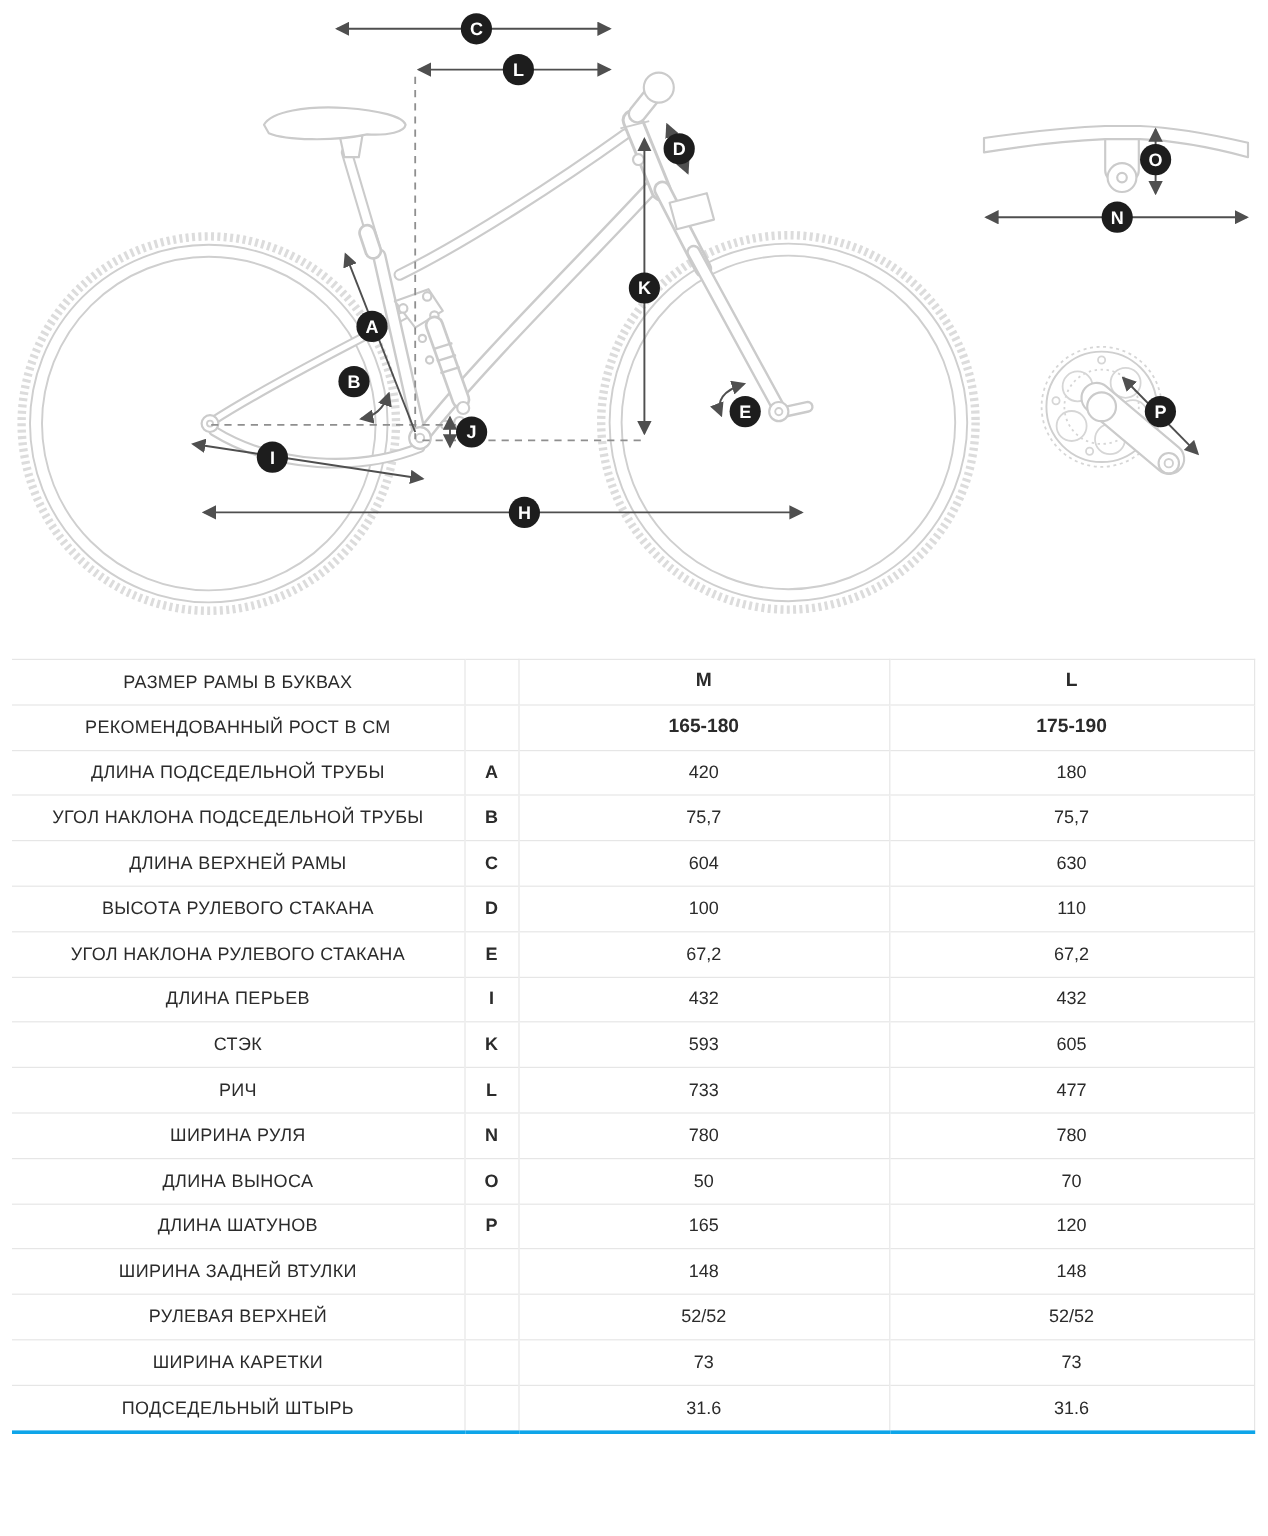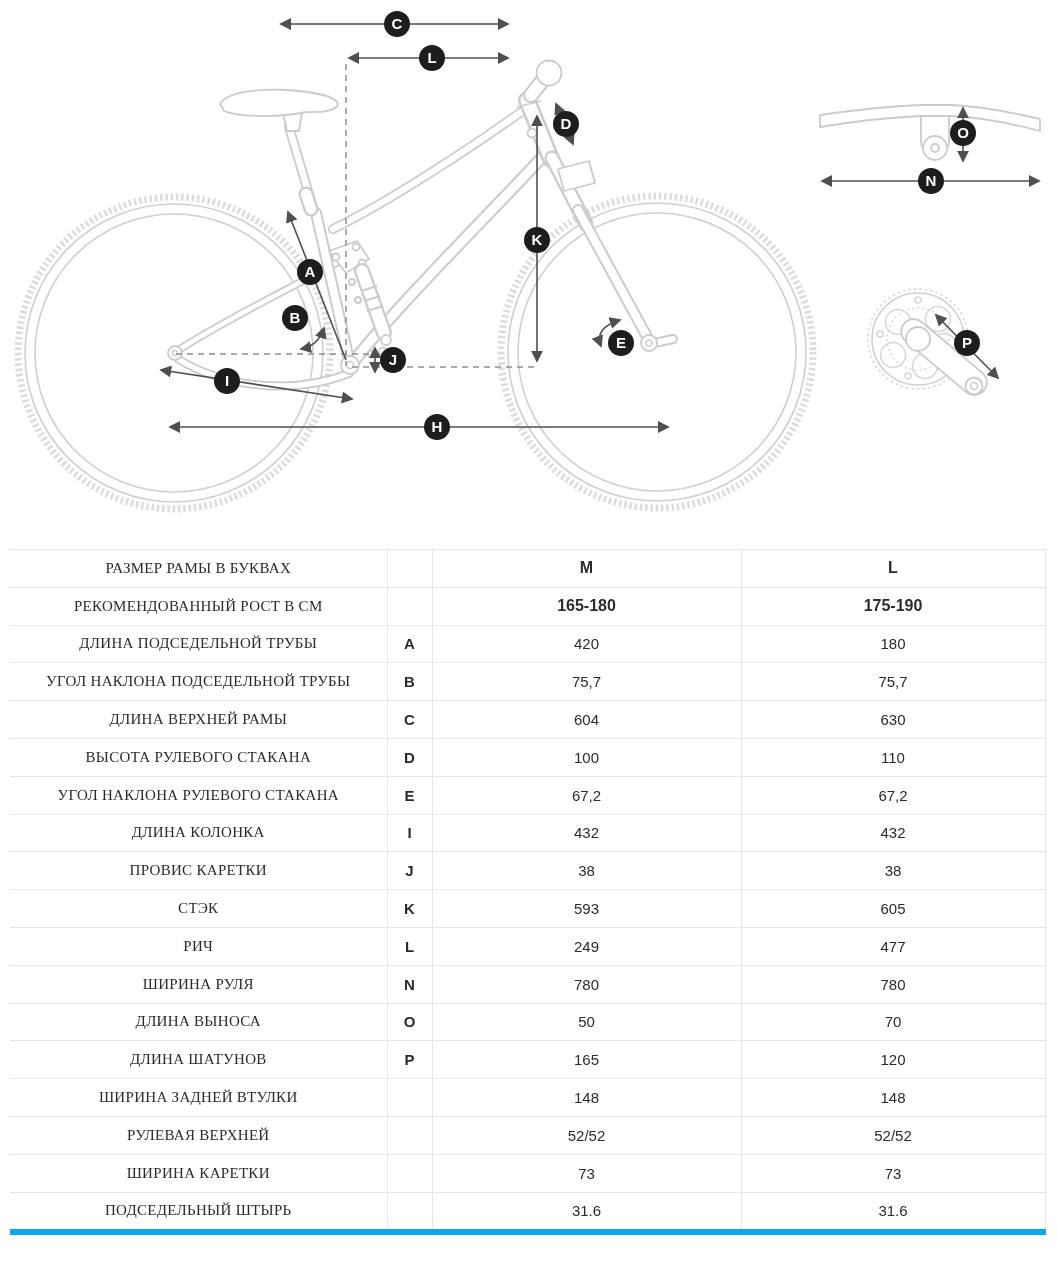--- a/index.html
+++ b/index.html
@@ -4,22 +4,22 @@
 <style>
   html,body { margin:0; padding:0; background:#ffffff; }
   body { width:1057px; height:1280px; font-family:"Liberation Sans", sans-serif; overflow:hidden; }
 
   .diagram-wrap { width:1057px; height:540px; }
 
   
   table.spec { border-collapse:collapse; table-layout:fixed; width:1035px; margin:9px 0 0 10px; }
   table.spec td { height:36.8px; border-top:1px solid #e6e6e6; font-size:15px; color:#2b2b2b;
                   text-align:center; padding:0; white-space:nowrap; overflow:hidden; }
-  table.spec tr.last td { border-bottom:6px solid #0ea5e9; }
-  td.lbl { text-align:left; padding-left:16px; font-size:13.5px; letter-spacing:.02em; color:#2e2e2e;font-family:Liberation Serif, serif; }
+  table.spec tr.last td { border-bottom:3px solid #0ea5e9; }
+  td.lbl { text-align:left; padding-left:16px; font-size:13.5px; letter-spacing:.02em; color:#2e2e2e; }
   td.ltr { font-size:13px; font-weight:bold; border-left:1px solid #e6e6e6; border-right:1px solid #e6e6e6; }
   td.vm  { border-right:1px solid #e6e6e6; }
   td.vl  { border-right:1px solid #e6e6e6; }
   tr.hdr td.vm, tr.hdr td.vl { font-weight:bold; font-size:16px; }
 
   
   .tube-o { stroke:#cbcbcb; fill:none; stroke-linecap:round; stroke-linejoin:round; }
   .tube-i { stroke:#ffffff; fill:none; stroke-linecap:round; stroke-linejoin:round; }
   .part   { stroke:#cbcbcb; fill:#ffffff; stroke-width:1.8; stroke-linejoin:round; }
   .ring   { stroke:#cfcfcf; fill:none; stroke-width:1.6; }
@@ -260,41 +260,35 @@
         <td class="vm">100</td>
         <td class="vl">110</td>
       </tr>
     <tr>
         <td class="lbl">УГОЛ НАКЛОНА РУЛЕВОГО СТАКАНА</td>
         <td class="ltr">E</td>
         <td class="vm">67,2</td>
         <td class="vl">67,2</td>
       </tr>
     <tr>
-        <td class="lbl">ДЛИНА КОЛОНКА</td>
+        <td class="lbl">ДЛИНА ПЕРЬЕВ</td>
         <td class="ltr">I</td>
         <td class="vm">432</td>
         <td class="vl">432</td>
-      </tr>
-    <tr>
-        <td class="lbl">ПРОВИС КАРЕТКИ</td>
-        <td class="ltr">J</td>
-        <td class="vm">38</td>
-        <td class="vl">38</td>
       </tr>
     <tr>
         <td class="lbl">СТЭК</td>
         <td class="ltr">K</td>
         <td class="vm">593</td>
         <td class="vl">605</td>
       </tr>
     <tr>
         <td class="lbl">РИЧ</td>
         <td class="ltr">L</td>
-        <td class="vm">249</td>
+        <td class="vm">733</td>
         <td class="vl">477</td>
       </tr>
     <tr>
         <td class="lbl">ШИРИНА РУЛЯ</td>
         <td class="ltr">N</td>
         <td class="vm">780</td>
         <td class="vl">780</td>
       </tr>
     <tr>
         <td class="lbl">ДЛИНА ВЫНОСА</td>

